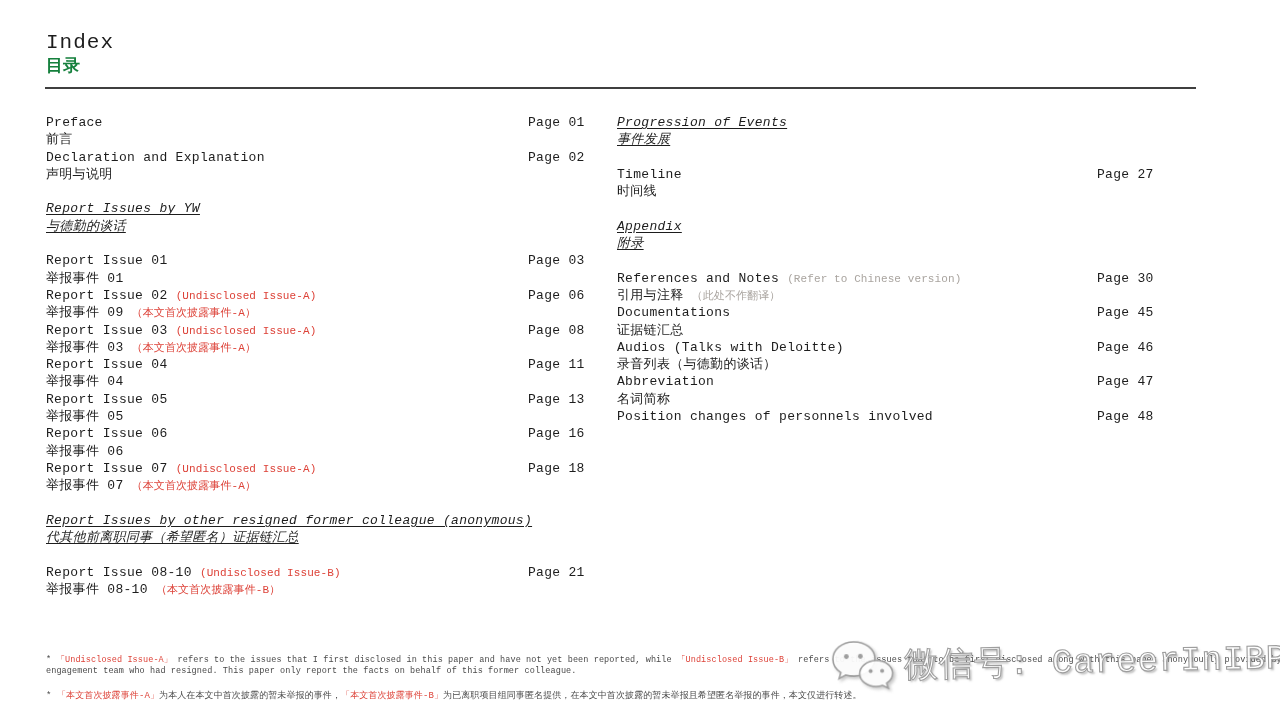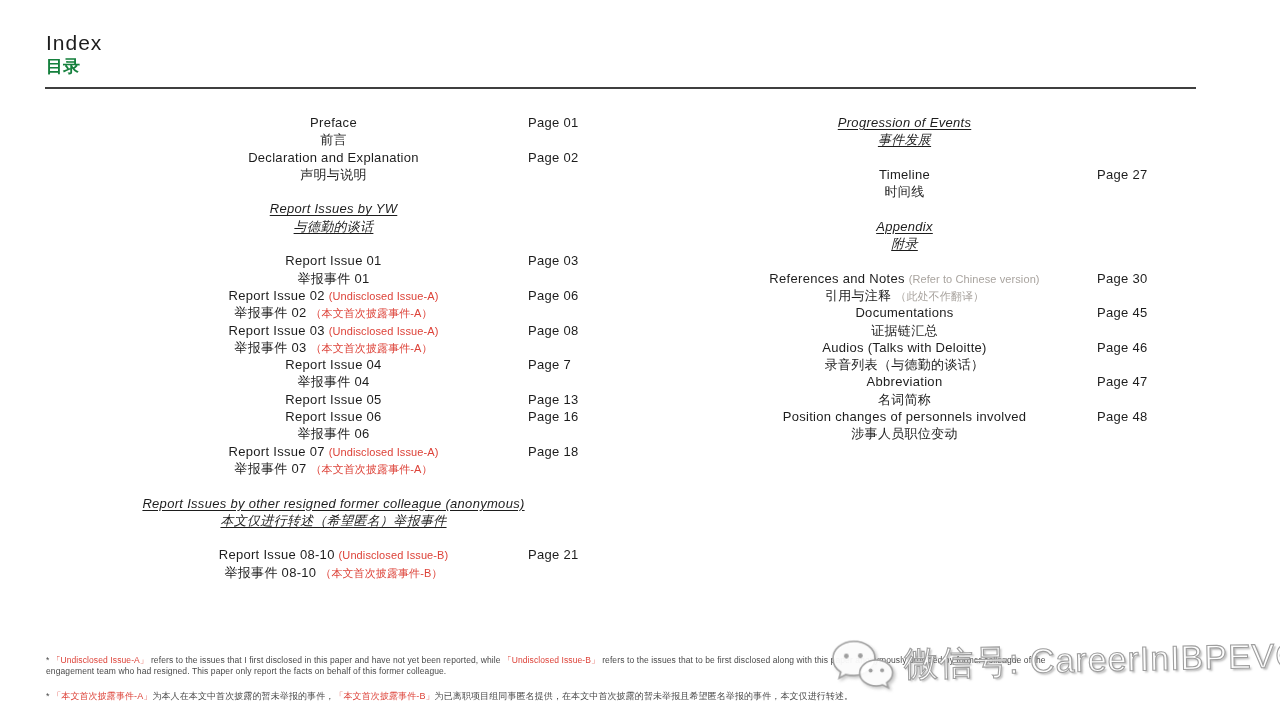--- a/index.html
+++ b/index.html
@@ -1,26 +1,26 @@
 <!DOCTYPE html>
 <html><head>
 <meta charset="utf-8">
 <style>
   html,body{margin:0;padding:0;background:#ffffff;}
   .page{
     position:relative;width:1280px;height:719px;background:#ffffff;overflow:hidden;
-    font-family:Liberation Sans, sans-serif;color:#1d1d1d;
+    font-family:Liberation Mono, monospace;color:#1d1d1d;
   }
   
   .hdr{position:absolute;left:46px;top:30px;}
   .hdr h1{margin:0;font-size:21px;font-weight:400;letter-spacing:1px;line-height:25px;color:#1d1d1d;}
   .hdr h2{margin:0;font-size:17px;font-weight:700;line-height:23px;color:#15803d;}
   .rule{position:absolute;left:45px;top:87px;width:1151px;height:2px;background:#3f3f3f;}
   
-  .col{position:absolute;top:114px;width:575px;font-size:13px;line-height:17.3px;letter-spacing:0.3px;text-align:center;}
+  .col{position:absolute;top:114px;width:575px;font-size:13px;line-height:17.3px;letter-spacing:0.3px;}
   .col-left{left:46px;--pagex:482px;}
   .col-right{left:617px;--pagex:480px;}
   .spacer{height:17.3px;}
   .line{position:relative;white-space:nowrap;height:17.3px;}
   .page-num{position:absolute;left:var(--pagex);top:0;color:#1d1d1d;}
   .note{font-size:11px;letter-spacing:0.1px;}
   .heading .hl{font-style:italic;text-decoration:underline;text-underline-offset:2px;}
   .ink{color:#1d1d1d;} .red{color:#dd4238;} .gray{color:#a9a49f;} .ink-soft{color:#4a4a4a;}
   
   .footer{position:absolute;left:46px;top:655px;width:1185px;}
@@ -64,45 +64,46 @@
         <div class="line"><span class="hl ink">Report Issues by YW</span></div>
         <div class="line"><span class="hl ink">与德勤的谈话</span></div>
       </div>
       <div class="spacer"></div>
       <div class="entry">
         <div class="line"><span class="ink">Report Issue 01</span><span class="page-num">Page 03</span></div>
         <div class="line"><span class="ink">举报事件 01</span></div>
       </div>
       <div class="entry">
         <div class="line"><span class="ink">Report Issue 02 </span><span class="note red">(Undisclosed Issue-A)</span><span class="page-num">Page 06</span></div>
-        <div class="line"><span class="ink">举报事件 02 </span><span class="note red">（本文首次披露事件-A）</span></div>
+        <div class="line"><span class="ink">举报事件 09 </span><span class="note red">（本文首次披露事件-A）</span></div>
       </div>
       <div class="entry">
         <div class="line"><span class="ink">Report Issue 03 </span><span class="note red">(Undisclosed Issue-A)</span><span class="page-num">Page 08</span></div>
         <div class="line"><span class="ink">举报事件 03 </span><span class="note red">（本文首次披露事件-A）</span></div>
       </div>
       <div class="entry">
-        <div class="line"><span class="ink">Report Issue 04</span><span class="page-num">Page 7</span></div>
+        <div class="line"><span class="ink">Report Issue 04</span><span class="page-num">Page 11</span></div>
         <div class="line"><span class="ink">举报事件 04</span></div>
       </div>
       <div class="entry">
         <div class="line"><span class="ink">Report Issue 05</span><span class="page-num">Page 13</span></div>
+        <div class="line"><span class="ink">举报事件 05</span></div>
       </div>
       <div class="entry">
         <div class="line"><span class="ink">Report Issue 06</span><span class="page-num">Page 16</span></div>
         <div class="line"><span class="ink">举报事件 06</span></div>
       </div>
       <div class="entry">
         <div class="line"><span class="ink">Report Issue 07 </span><span class="note red">(Undisclosed Issue-A)</span><span class="page-num">Page 18</span></div>
         <div class="line"><span class="ink">举报事件 07 </span><span class="note red">（本文首次披露事件-A）</span></div>
       </div>
       <div class="spacer"></div>
       <div class="heading">
         <div class="line"><span class="hl ink">Report Issues by other resigned former colleague (anonymous)</span></div>
-        <div class="line"><span class="hl ink">本文仅进行转述（希望匿名）举报事件</span></div>
+        <div class="line"><span class="hl ink">代其他前离职同事（希望匿名）证据链汇总</span></div>
       </div>
       <div class="spacer"></div>
       <div class="entry">
         <div class="line"><span class="ink">Report Issue 08-10 </span><span class="note red">(Undisclosed Issue-B)</span><span class="page-num">Page 21</span></div>
         <div class="line"><span class="ink">举报事件 08-10 </span><span class="note red">（本文首次披露事件-B）</span></div>
       </div>
     </section>
   <section class="col col-right" id="col-right">
       <div class="heading">
         <div class="line"><span class="hl ink">Progression of Events</span></div>
@@ -130,21 +131,20 @@
       <div class="entry">
         <div class="line"><span class="ink">Audios (Talks with Deloitte)</span><span class="page-num">Page 46</span></div>
         <div class="line"><span class="ink">录音列表（与德勤的谈话）</span></div>
       </div>
       <div class="entry">
         <div class="line"><span class="ink">Abbreviation</span><span class="page-num">Page 47</span></div>
         <div class="line"><span class="ink">名词简称</span></div>
       </div>
       <div class="entry">
         <div class="line"><span class="ink">Position changes of personnels involved</span><span class="page-num">Page 48</span></div>
-        <div class="line"><span class="ink">涉事人员职位变动</span></div>
       </div>
     </section>
 
   <div class="footer">
     <div class="fn" id="fn-en1"><span class="ink-soft">* </span><span class="red">「Undisclosed Issue-A」</span><span class="ink-soft"> refers to the issues that I first disclosed in this paper and have not yet been reported, while </span><span class="red">「Undisclosed Issue-B」</span><span class="ink-soft"> refers to the issues that to be first disclosed along with this paper anonymously provided by former colleague of the</span></div>
     <div class="fn" id="fn-en2"><span class="ink-soft">engagement team who had resigned. This paper only report the facts on behalf of this former colleague.</span></div>
     <div class="fn fn-zh" id="fn-zh"><span class="ink-soft">* </span><span class="red">「本文首次披露事件-A」</span><span class="ink-soft">为本人在本文中首次披露的暂未举报的事件，</span><span class="red">「本文首次披露事件-B」</span><span class="ink-soft">为已离职项目组同事匿名提供，在本文中首次披露的暂未举报且希望匿名举报的事件，本文仅进行转述。</span></div>
   </div>
 
   <div class="watermark">

